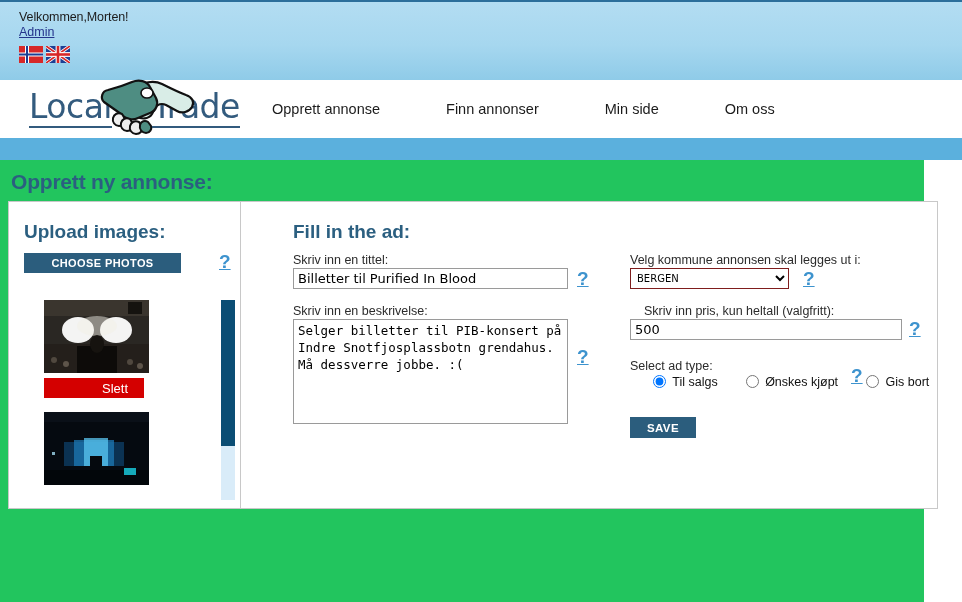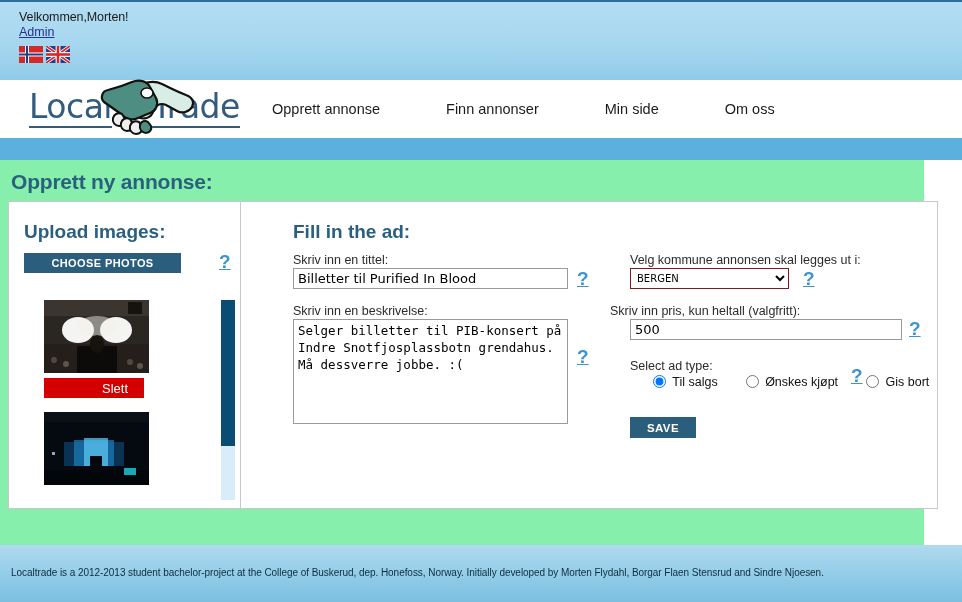--- a/index.html
+++ b/index.html
@@ -7,21 +7,21 @@
     margin: 0; padding: 0;
     width: 962px; height: 602px;
     overflow: hidden;
     background: #ffffff;
     font-family: "Liberation Sans", sans-serif;
   }
 
   #page {
     position: relative;
     width: 924px; height: 602px;
-    background: #86efac;
+    background: #22c55e;
   }
 
   
   .topbar {
     position: absolute; left: 0; top: 0;
     width: 962px; height: 80px;
     background: linear-gradient(to bottom, #b3ddf2 0%, #a6d7ef 55%, #8fcbe8 100%);
     border-top: 2px solid #2c6f9b;
   }
   .welcome {
@@ -327,21 +327,21 @@
       <span class="help-q" style="position:absolute;left:336px;top:67px;">?</span>
 
       <div style="position:absolute;left:52px;top:102px;" class="field-label">Skriv inn en beskrivelse:</div>
       <textarea class="ta-desc" style="position: absolute; left: 52px; top: 117px; width: 275px; height: 105px;">Selger billetter til PIB-konsert på Indre Snotfjosplassbotn grendahus. Må dessverre jobbe. :(</textarea>
       <span class="help-q" style="position:absolute;left:336px;top:145px;">?</span>
 
       <div style="position:absolute;left:389px;top:51px;" class="field-label">Velg kommune annonsen skal legges ut i:</div>
       <select class="kommune" style="position:absolute;left:389px;top:66px;width:159px;height:21px;"><option value="BERGEN">BERGEN</option><option value="OSLO">OSLO</option><option value="TRONDHEIM">TRONDHEIM</option><option value="STAVANGER">STAVANGER</option><option value="HONEFOSS">HONEFOSS</option></select>
       <span class="help-q" style="position:absolute;left:562px;top:67px;">?</span>
 
-      <div style="position:absolute;left:369px;top:102px;" class="field-label">Skriv inn pris, kun heltall (valgfritt):</div>
+      <div style="position:absolute;left:403px;top:102px;" class="field-label">Skriv inn pris, kun heltall (valgfritt):</div>
       <input class="txt-input" style="position: absolute; left: 389px; top: 117px; width: 272px; height: 21px;" value="500">
       <span class="help-q" style="position:absolute;left:668px;top:117px;">?</span>
 
       <div style="position:absolute;left:389px;top:157px;" class="field-label">Select ad type:</div>
       <div class="radio-row" style="position:absolute;left:392px;top:173px;">
         <label>
           <input type="radio" name="adtype" checked="" style="">
           <span>Til salgs</span>
         </label>
         <label>
@@ -352,16 +352,13 @@
           <input type="radio" name="adtype" style="">
           <span>Gis bort</span>
         </label>
       </div>
       <span class="help-q" style="position:absolute;left:610px;top:164px;">?</span>
 
       <button class="save-btn" style="position:absolute;left:389px;top:215px;">SAVE</button>
     </div>
   </div>
 
-  <div class="footer">
-    <div class="footer-text">Localtrade is a 2012-2013 student bachelor-project at the College of Buskerud, dep. Honefoss, Norway. Initially developed by Morten Flydahl, Borgar Flaen Stensrud and Sindre Njoesen.</div>
-  </div>
 </div>
 
 </body></html>

